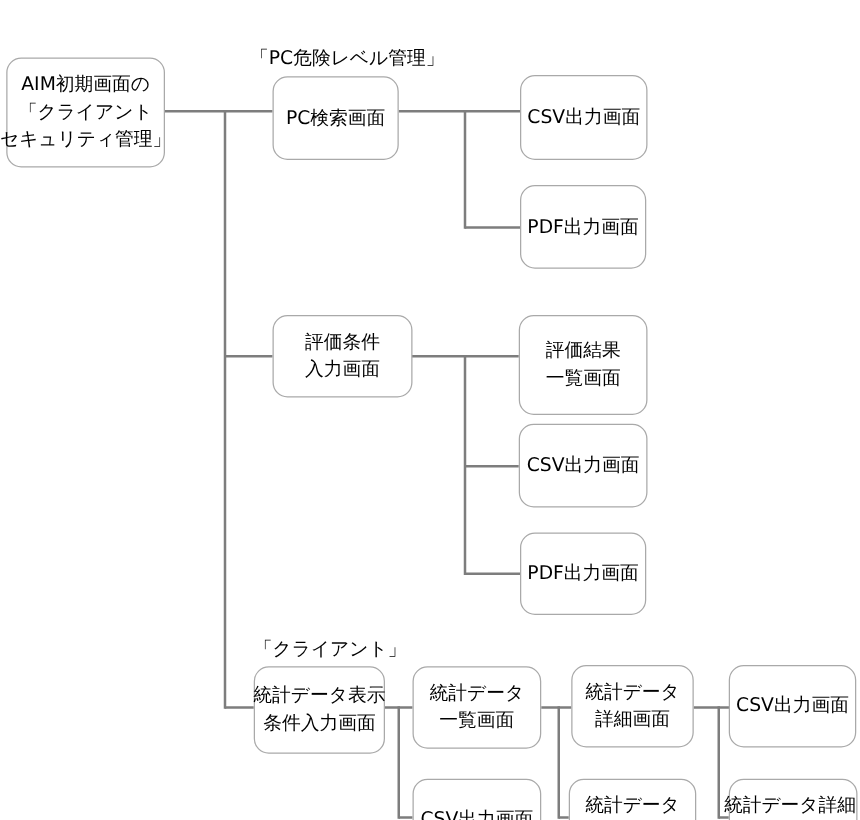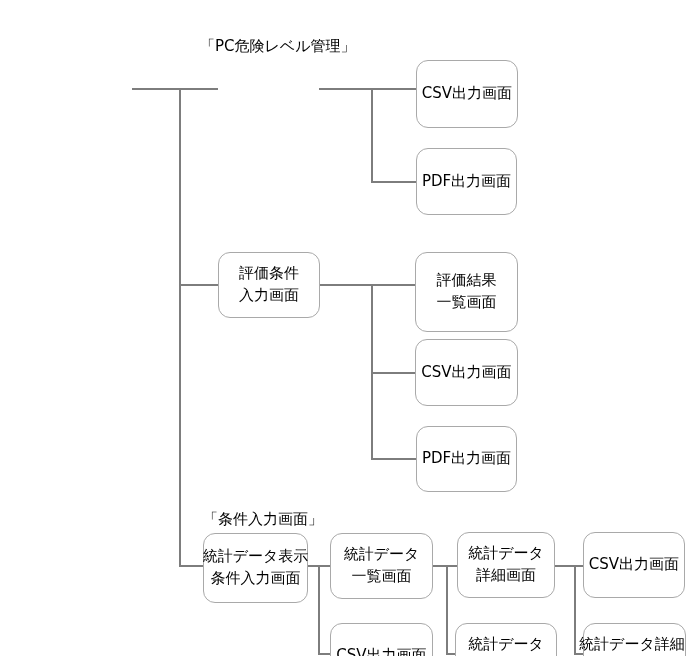--- a/index.html
+++ b/index.html
@@ -44,21 +44,21 @@
   }
   .hline { height: 2px; }
   .vline { width: 2px; }
 </style>
 </head>
 <body>
 
 <div class="canvas">
 
   <div class="section-label" style="left:200px; top:2px;">「PC危険レベル管理」</div>
-  <div class="section-label" style="left:203px; top:475px;">「条件入力画面」</div>
+  <div class="section-label" style="left:203px; top:475px;">「クライアント」</div>
 
   <div class="hline" style="left:132px; top:52px; width:86px;"></div>
   <div class="vline" style="left:179px; top:52px; height:479px;"></div>
   <div class="hline" style="left:180px; top:248px; width:38px;"></div>
   <div class="hline" style="left:180px; top:529px; width:23px;"></div>
 
   <div class="hline" style="left:319px; top:52px; width:97px;"></div>
   <div class="vline" style="left:371px; top:52px; height:95px;"></div>
   <div class="hline" style="left:372px; top:145px; width:44px;"></div>
 
@@ -70,31 +70,39 @@
   <div class="hline" style="left:308px; top:529px; width:22px;"></div>
   <div class="vline" style="left:318px; top:529px; height:90px;"></div>
   <div class="hline" style="left:319px; top:617px; width:11px;"></div>
   <div class="hline" style="left:433px; top:529px; width:24px;"></div>
   <div class="vline" style="left:446px; top:529px; height:90px;"></div>
   <div class="hline" style="left:447px; top:617px; width:8px;"></div>
   <div class="hline" style="left:555px; top:529px; width:29px;"></div>
   <div class="vline" style="left:574px; top:529px; height:90px;"></div>
   <div class="hline" style="left:575px; top:617px; width:8px;"></div>
 
+  <div class="node" style="left:5px; top:10px; width:127px; height:88px;">
+    <span class="lbl">AIM初期画面の
+「クライアント
+セキュリティ管理」</span>
+  </div>
 
+  <div class="node" style="left:218px; top:25px; width:101px; height:67px;">
+    <span class="lbl">PC検索画面</span>
+  </div>
 
   <div class="node" style="left:416px; top:24px; width:102px; height:68px;">
     <span class="lbl">CSV出力画面</span>
   </div>
 
   <div class="node" style="left:416px; top:112px; width:101px; height:67px;">
     <span class="lbl">PDF出力画面</span>
   </div>
 
-  <div class="node" style="left:218px; top:216px; width:102px; height:66px;">
+  <div class="node" style="left:218px; top:216px; width:112px; height:66px;">
     <span class="lbl">評価条件
 入力画面</span>
   </div>
 
   <div class="node" style="left:415px; top:216px; width:103px; height:80px;">
     <span class="lbl">評価結果
 一覧画面</span>
   </div>
 
   <div class="node" style="left:415px; top:303px; width:103px; height:67px;">

